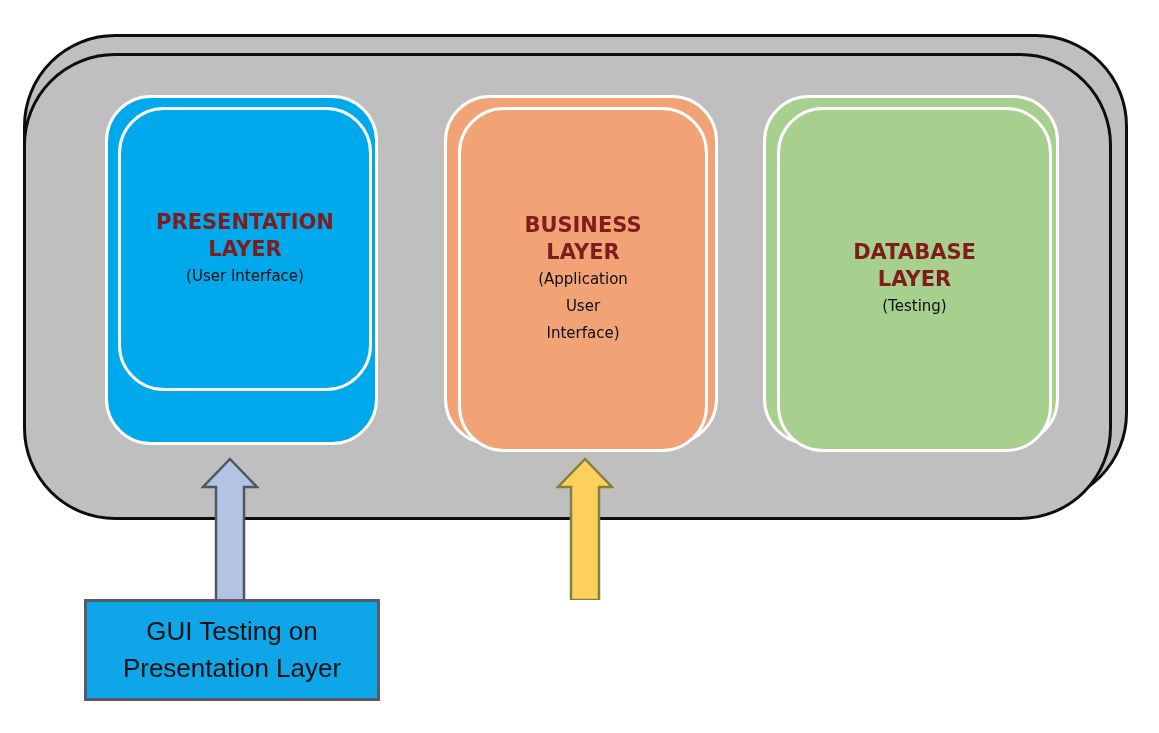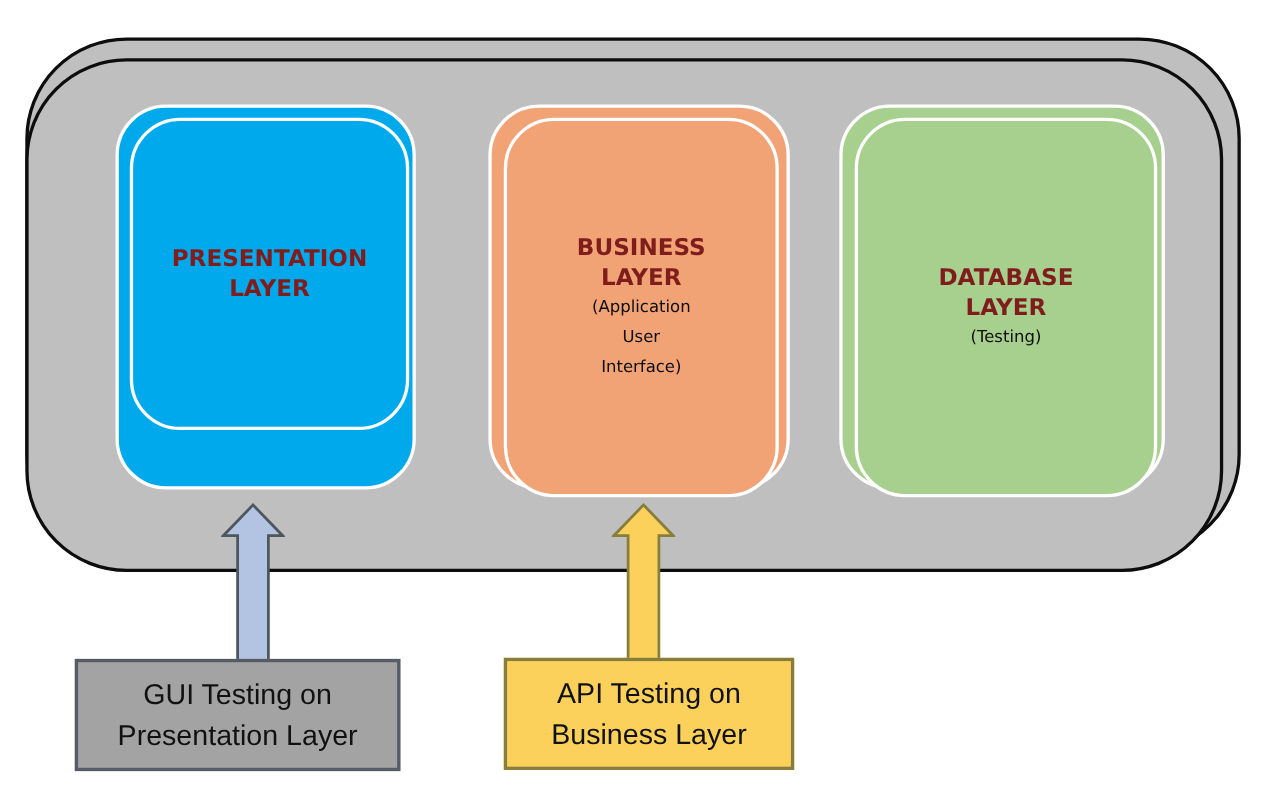--- a/index.html
+++ b/index.html
@@ -90,23 +90,23 @@
     text-align: center;
   }
   .anno-label {
     font-family: "Liberation Sans", sans-serif;
     font-size: 26px;
     line-height: 37px;
     color: #111111;
     white-space: pre-line;
   }
   .gui-box {
-    left: 68px; top: 599px;
+    left: 84px; top: 599px;
     width: 296px; height: 102px;
-    background: #a3a3a3;
+    background: #0ea5e9;
     border: 3px solid #555C66;
   }
   .api-box {
     left: 458px; top: 598px;
     width: 264px; height: 102px;
     background: #FBD15C;
     border: 3px solid #877D3D;
   }
 </style>
 </head>
@@ -114,20 +114,21 @@
 
 <div id="stage">
 
   <div class="container-back"></div>
   <div class="container-front"></div>
 
   <div class="card-back presentation-back"></div>
   <div class="card-front presentation-front">
     <div class="card-title">PRESENTATION
 LAYER</div>
+    <div class="card-subtitle">(User Interface)</div>
   </div>
 
   <div class="card-back business-back"></div>
   <div class="card-front business-front">
     <div class="card-title">BUSINESS
 LAYER</div>
     <div class="card-subtitle">(Application
 User
 Interface)</div>
   </div>
@@ -143,18 +144,14 @@
     <polygon points="29,2 56,30 43,30 43,144 15,144 15,30 2,30" fill="#B3C3E2" stroke="#4E5660" stroke-width="2.5" stroke-linejoin="miter"></polygon>
   </svg>
   <svg id="api-arrow" class="arrow-svg" width="58" height="143" viewBox="0 0 58 143">
     <polygon points="29,2 56,30 43,30 43,143 15,143 15,30 2,30" fill="#FBD15C" stroke="#877D3D" stroke-width="2.5" stroke-linejoin="miter"></polygon>
   </svg>
 
   <div class="anno-box gui-box">
     <div class="anno-label">GUI Testing on
 Presentation Layer</div>
   </div>
-  <div class="anno-box api-box">
-    <div class="anno-label">API Testing on
-Business Layer</div>
-  </div>
 
 </div>
 
 </body></html>

